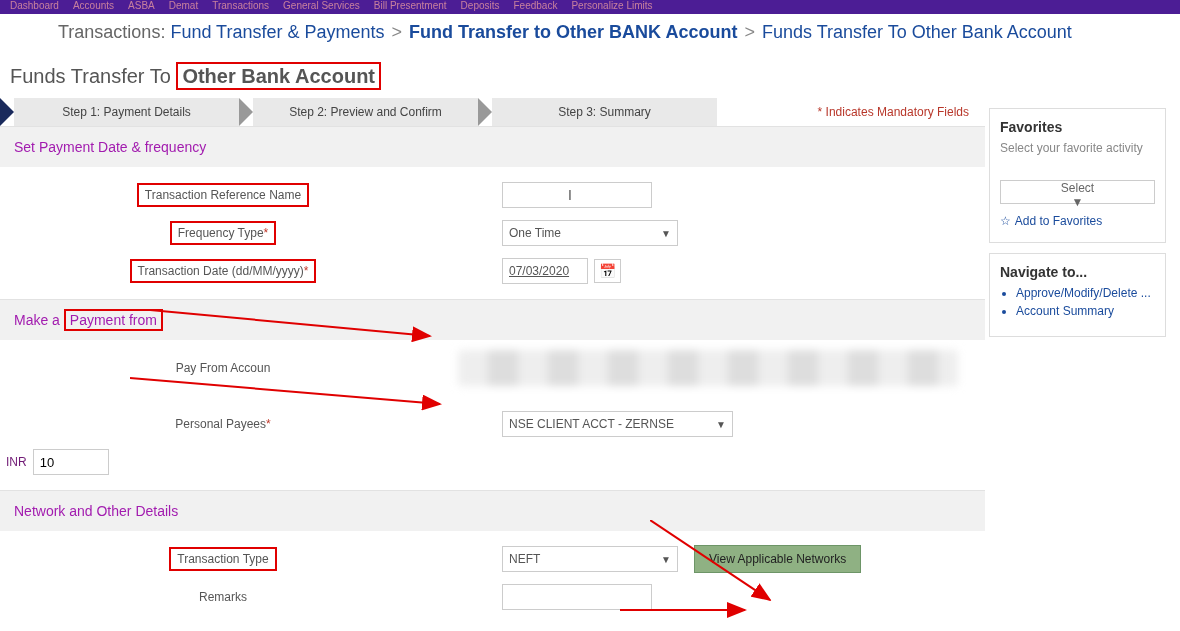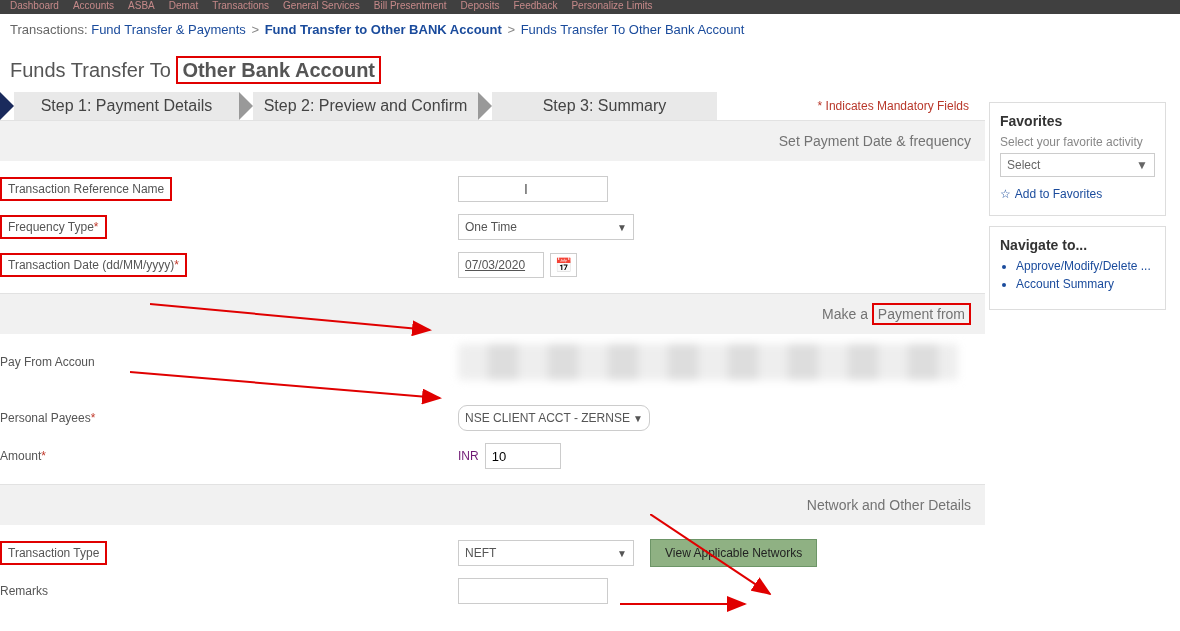--- a/index.html
+++ b/index.html
@@ -5,35 +5,36 @@
   * { box-sizing: border-box; }
   body {
     margin: 0;
     font-family: Arial, sans-serif;
     font-size: 12px;
     background: #fff;
     color: #555;
     width: 1180px;
   }
   .topbar {
-    background: #404040;
+    background: #4c1d95;
     height: 14px;
     color: #f0a0a0;
     font-size: 10px;
     padding: 0 10px;
     display: flex;
     gap: 14px;
     align-items: flex-start;
     overflow: hidden;
   }
   .topbar span { white-space: nowrap; opacity: 0.75; }
   .breadcrumb {
     padding: 8px 10px 4px;
     color: #1a4b9c;
-    font-size: 13px;
+    font-size: 18px;
+    margin-left: 48px;
   }
   .breadcrumb .plain { color: #666; }
   .breadcrumb .bold { font-weight: bold; }
   .breadcrumb .sep { color: #888; padding: 0 2px; }
   .page-title {
     font-size: 20px;
     color: #555;
     padding: 18px 10px 10px;
   }
   .page-title .hl { border: 2px solid #e00000; padding: 1px 4px; font-weight: bold; }
@@ -42,69 +43,69 @@
   .right-col { width: 185px; padding: 0 4px; }
 
   .step-row { display: flex; align-items: center; height: 28px; }
   .step {
     position: relative;
     background: #e9e9e9;
     height: 28px;
     line-height: 28px;
     width: 225px;
     text-align: center;
-    font-size: 16px;
+    font-size: 12px;
     color: #444;
   }
   .step-arrow {
     width: 0; height: 0;
     border-top: 14px solid transparent;
     border-bottom: 14px solid transparent;
     border-left: 14px solid #999;
   }
   .step-arrow.first { border-left-color: #1a2a5c; }
   .mandatory-note {
     margin-left: auto;
     color: #b8372a;
     font-size: 12px;
     padding-right: 16px;
   }
 
   .section-header {
     background: #f1f1f1;
     padding: 12px 14px;
     font-size: 14px;
-    color: #737373;
+    color: #a21caf;
     border-top: 1px solid #e2e2e2;
-    text-align: right;
   }
   .section-body { background: #fff; padding: 8px 0; }
   .form-row {
     display: flex;
     align-items: center;
     min-height: 36px;
     margin: 2px 0;
   }
   .form-label {
     width: 452px;
-    text-align: left;
+    text-align: center;
     padding-right: 6px;
     font-size: 12px;
     color: #555;
   }
   .form-label .req { color: #c0392b; }
   .form-label.boxed span.lbtext { border: 2px solid #e00000; padding: 3px 6px; display: inline-block; }
   .form-control { padding-left: 6px; display: flex; align-items: center; gap: 6px; }
   input.txt, .select-box, .date-box {
     border: 1px solid #ccc;
     height: 26px;
     font-size: 12px;
     padding: 0 6px;
     background: #fff;
     color: #555;
+    margin-left: 44px;
   }
   .txt { width: 150px; }
   .select-box { width: 176px; display: inline-flex; align-items: center; justify-content: space-between; }
   .select-box .caret { font-size: 10px; color: #555; }
   .date-box { width: 86px; text-decoration: underline; }
   .cal-icon { font-size: 14px; color: #555; border: 1px solid #ccc; padding: 3px 4px; }
   .currency { color: #701a75; font-size: 12px; }
   .amt-input { width: 76px; border:1px solid #ccc; height:26px; padding:0 6px; font-size:13px; }
 
   .btn {
@@ -118,24 +119,24 @@
   }
   .btn-green { background: #8fb183; color: #222; border-color: #6d9567; }
 
   .panel {
     border: 1px solid #ddd;
     margin-top: 10px;
     padding: 10px 10px 14px;
     font-size: 12px;
   }
   .panel h3 { margin: 0 0 6px; font-size: 14px; font-weight: bold; color: #333; }
-  .panel .sub { color: #888; margin-bottom: 4px; }
+  .panel .sub { color: #888; margin-bottom: 25px; }
   .panel .sel {
     border:1px solid #ccc; height:24px; display:flex; align-items:center;
-    justify-content:space-between; padding:0 6px; margin-bottom:10px; color:#666;
+    justify-content:space-between; padding:0 6px; margin-bottom:10px; color:#666;flex-direction:column;
   }
   .panel .fav-link { color: #1a4b9c; display:flex; align-items:center; gap:4px; }
   .panel ul { margin: 4px 0 0; padding-left: 16px; }
   .panel ul li { color: #1a4b9c; margin: 4px 0; }
   .panel ul li::marker { color: #1a4b9c; }
 
   .blur-row {
     height: 36px;
     width: 500px;
     filter: blur(4px);
@@ -226,28 +227,27 @@
         <div class="form-control">
           <div class="blur-row"></div>
         </div>
       </div>
     </div>
 
     <div class="section-body">
       <div class="form-row">
         <div class="form-label"><span>Personal Payees</span><span class="req">*</span></div>
         <div class="form-control">
-          <div class="select-box" style="width:192px;border-radius:9px;">
+          <div class="select-box" style="width:231px;">
             <span>NSE CLIENT ACCT - ZERNSE</span>
             <span class="caret">▼</span>
           </div>
         </div>
       </div>
       <div class="form-row">
-        <div class="form-label"><span>Amount</span><span class="req">*</span></div>
         <div class="form-control">
           <span class="currency">INR</span>
           <input class="amt-input" type="text" value="10" style="">
         </div>
       </div>
     </div>
 
     <div class="section-header">Network and Other Details</div>
     <div class="section-body">
       <div class="form-row">

